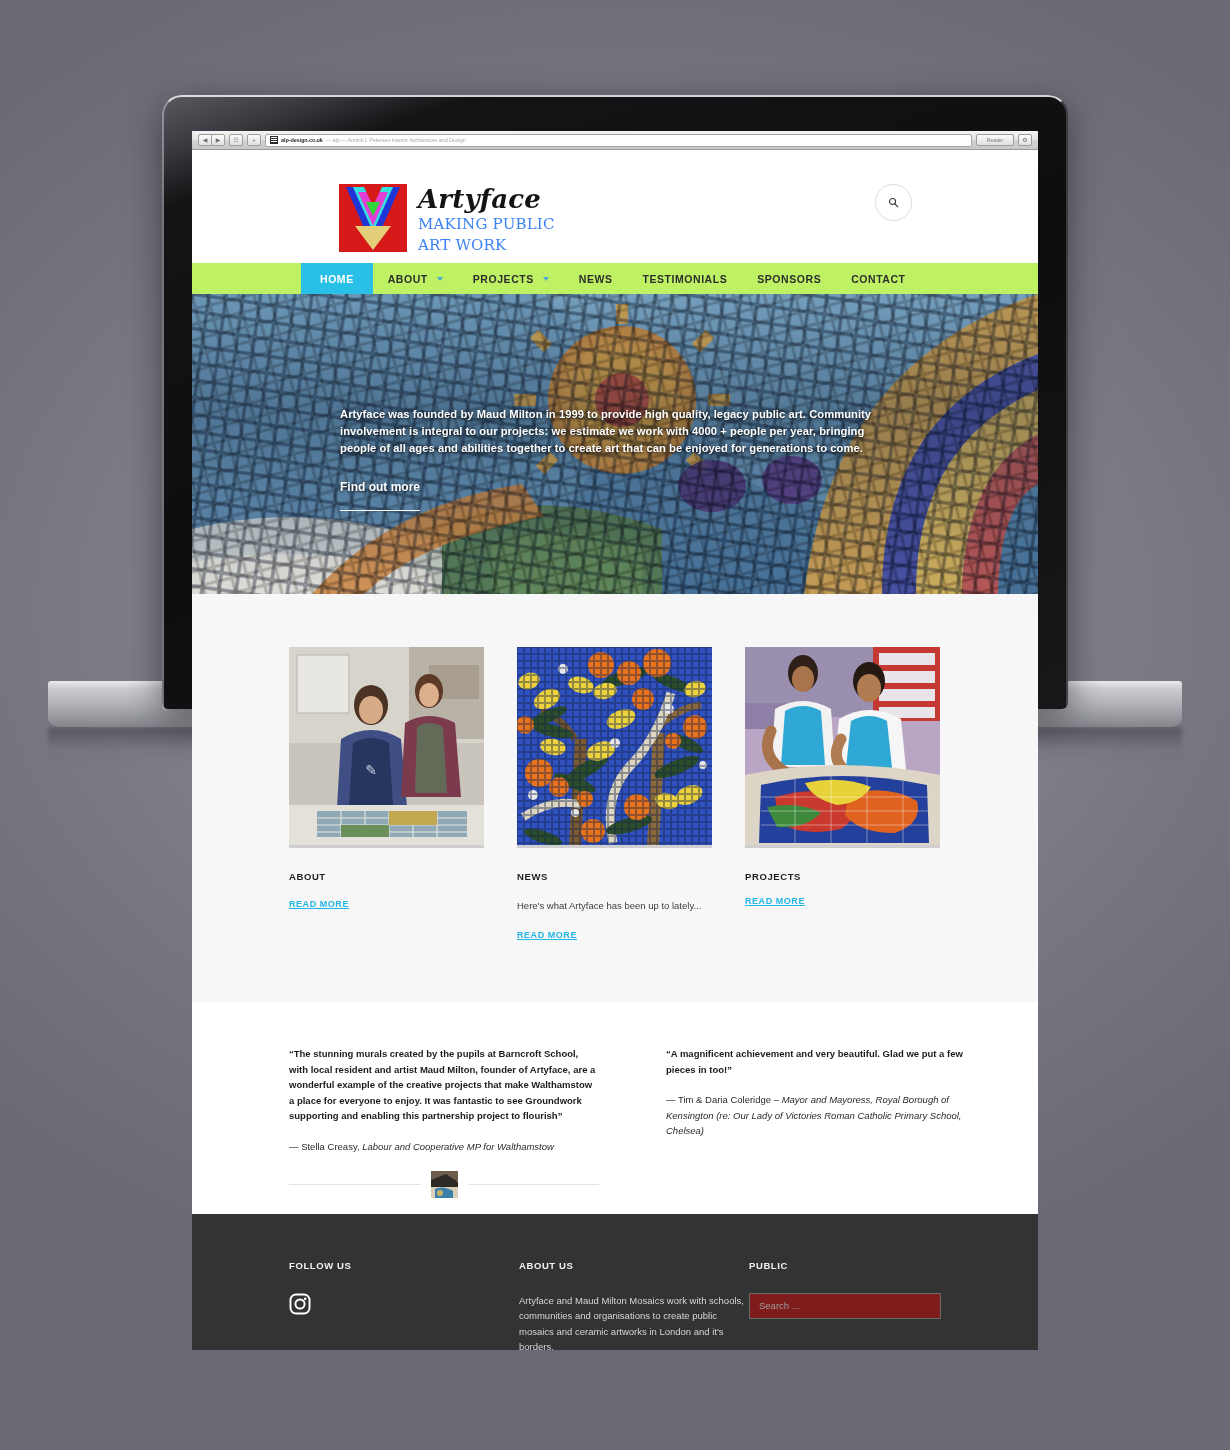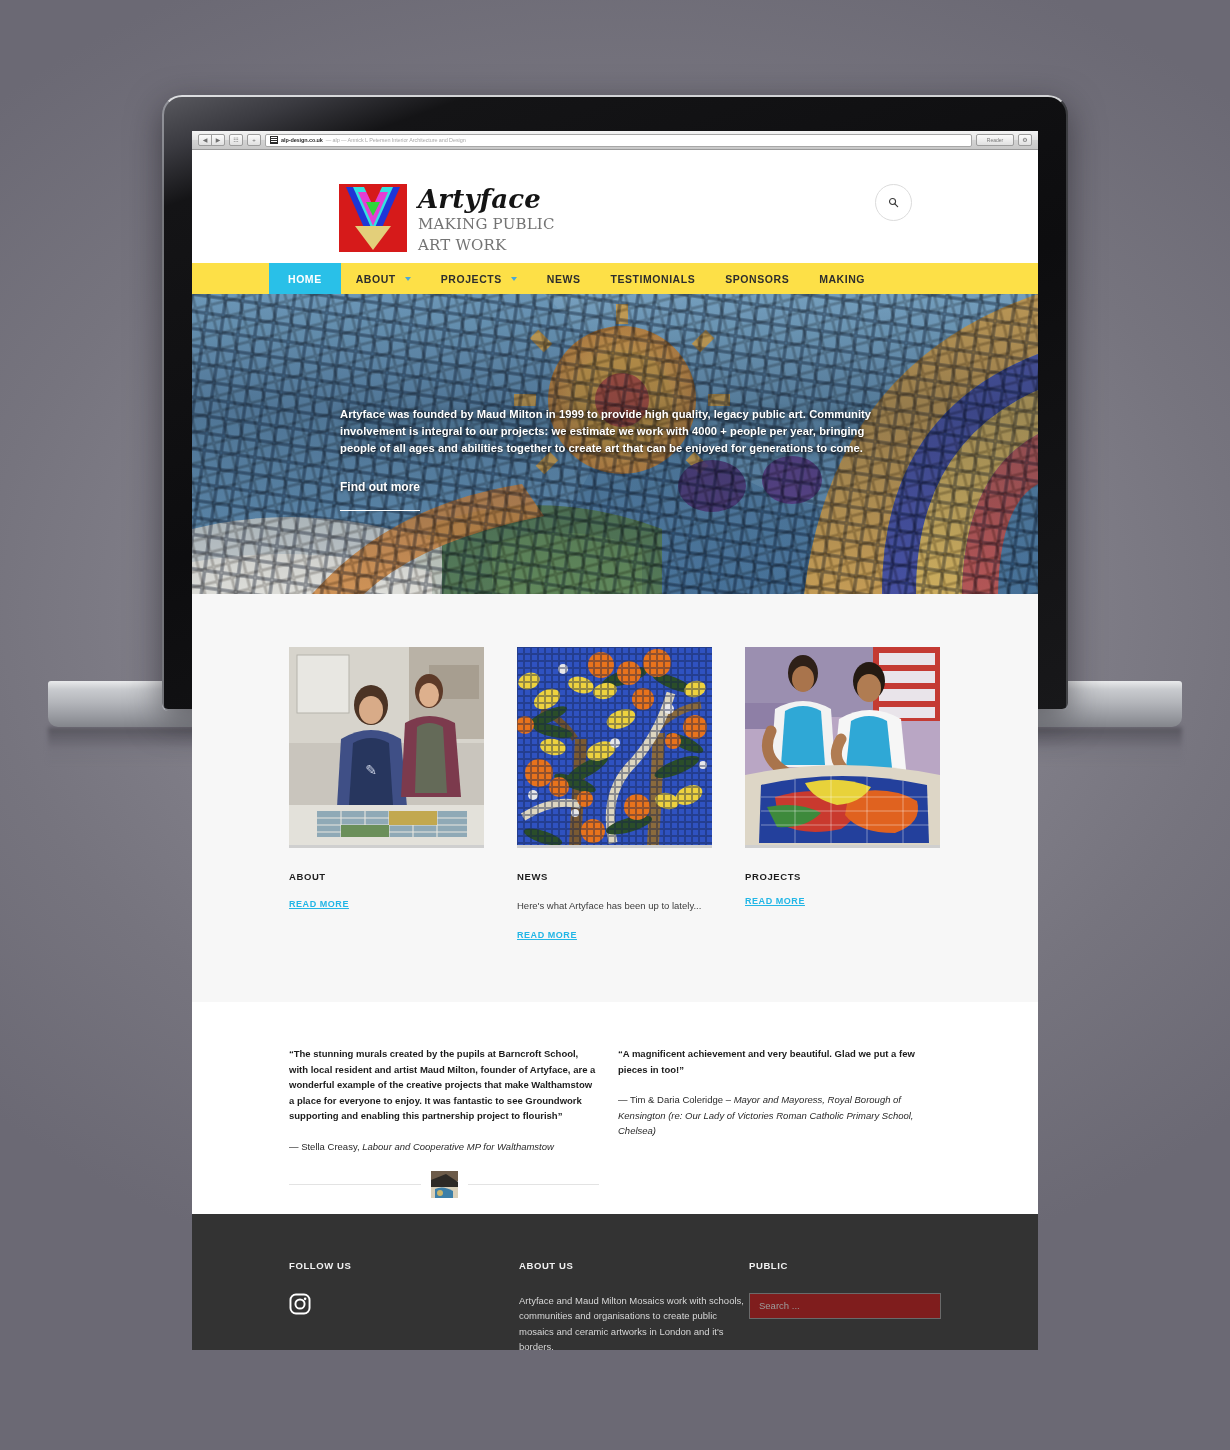--- a/index.html
+++ b/index.html
@@ -185,43 +185,43 @@
     font-weight: bold;
     font-size: 26px;
     color: #141414;
     letter-spacing: 0.2px;
     line-height: 1.05;
     font-style: italic;
   }
   .brand-tag {
     font-family: "DejaVu Serif", serif;
     font-size: 15px;
-    color: #737373;
+    color: #3b82f6;
     line-height: 1.28;
     letter-spacing: 0.2px;
     margin-top: 2px;
   }
 
   .search-toggle {
     position: absolute;
     right: 126px;
     top: 34px;
     width: 37px; height: 37px;
     border-radius: 50%;
     border: 1px solid #dcdcdc;
     background: #fff;
     display: flex; align-items: center; justify-content: center;
   }
 
   
   .nav-bar {
-    background: #fde047;
+    background: #bef264;
     height: 31px;
     border-bottom: 0;
-    padding-left: 77px;
+    padding-left: 109px;
     display: flex;
     align-items: stretch;
   }
   .nav-item {
     display: flex;
     align-items: center;
     gap: 9px;
     padding: 0 15px;
     font-size: 10.5px;
     font-weight: bold;
@@ -324,21 +324,21 @@
   .card.projects .read-more { margin-top: 14px; }
 
   
   .testimonials {
     background: #fff;
     padding: 44px 0 60px 0;
     position: relative;
   }
   .quotes {
     display: flex;
-    gap: 19px;
+    gap: 67px;
     padding-left: 97px;
   }
   .quote { width: 310px; }
   .quote-text {
     font-size: 9.5px;
     font-weight: bold;
     line-height: 1.63;
     color: #1c1c1c;
   }
   .quote-attr {
@@ -484,21 +484,21 @@
         <a class="nav-item">
           <span>NEWS</span>
         </a>
         <a class="nav-item">
           <span>TESTIMONIALS</span>
         </a>
         <a class="nav-item">
           <span>SPONSORS</span>
         </a>
         <a class="nav-item">
-          <span>MAKING</span>
+          <span>CONTACT</span>
         </a>
       </nav>
 
     <section class="hero">
       <svg class="hero-mosaic" width="846" height="300" viewBox="0 0 846 300" preserveAspectRatio="none">
         <defs>
           <pattern id="tileGrid" width="17" height="17" patternUnits="userSpaceOnUse" patternTransform="rotate(8)">
             <rect width="17" height="17" fill="none"></rect>
             <rect x="0.9" y="0.9" width="15.2" height="15.2" fill="rgba(255,255,255,0.10)" stroke="rgba(12,22,38,0.55)" stroke-width="1.3"></rect>
           </pattern>

